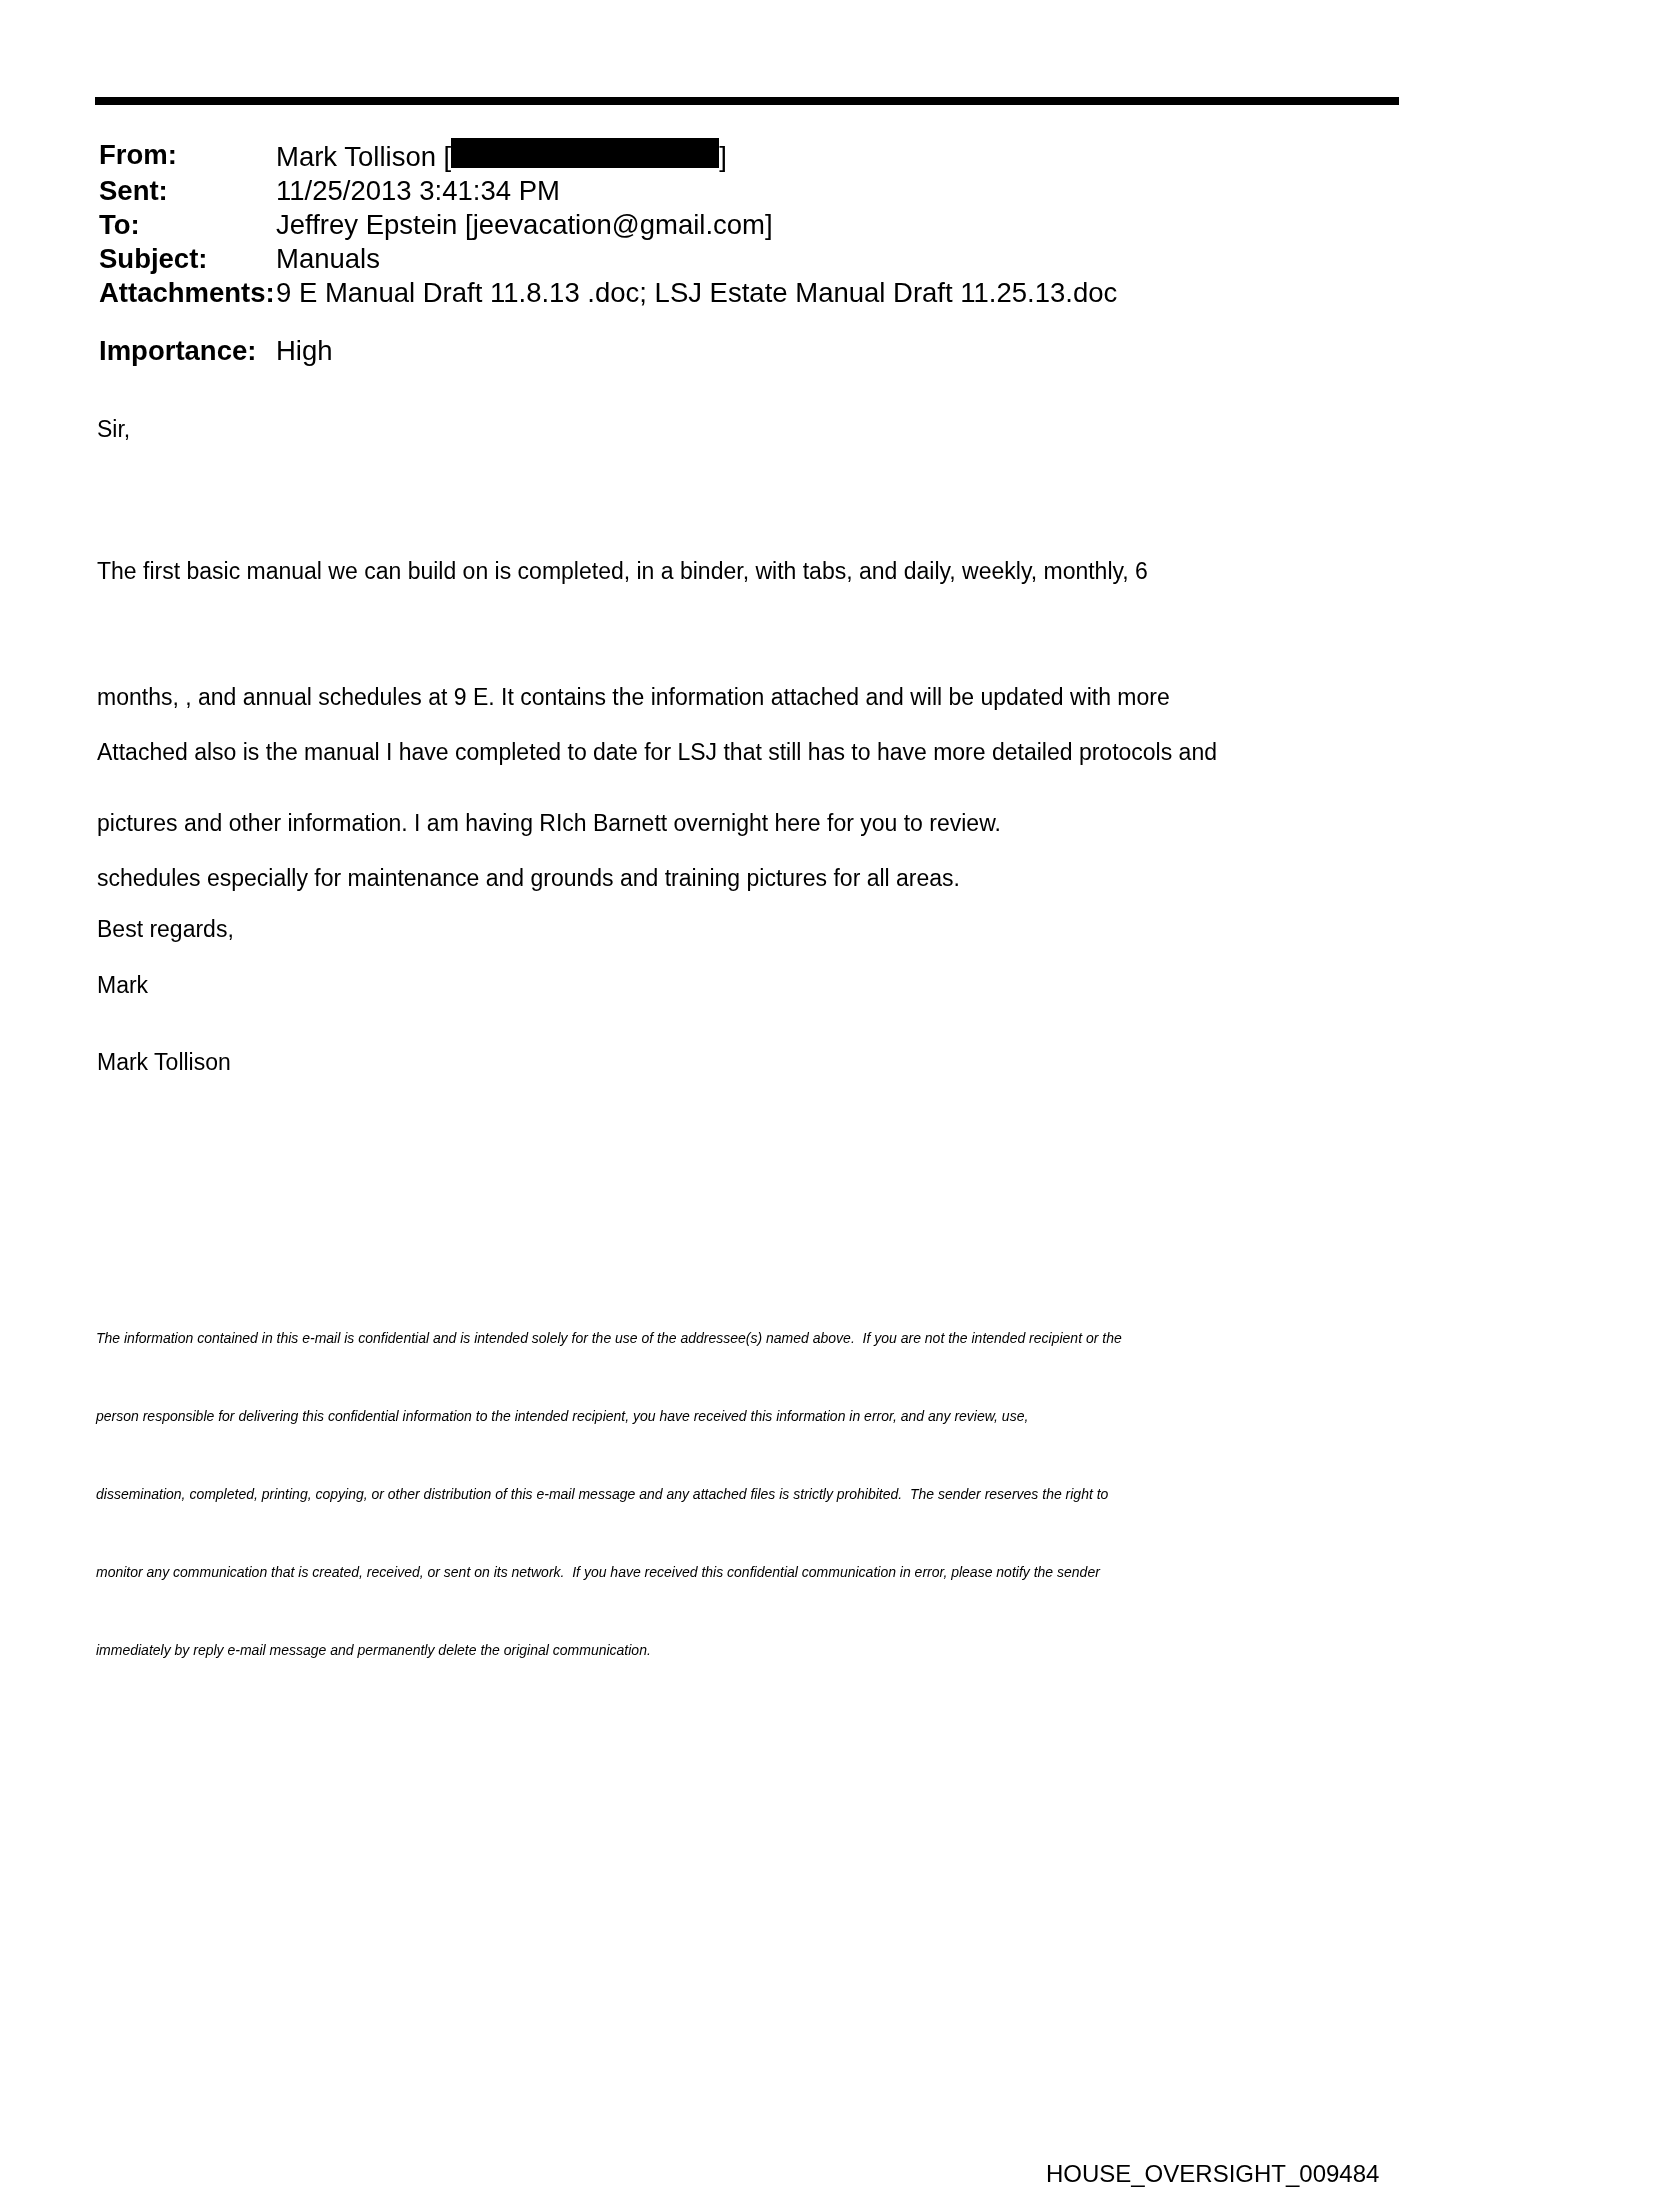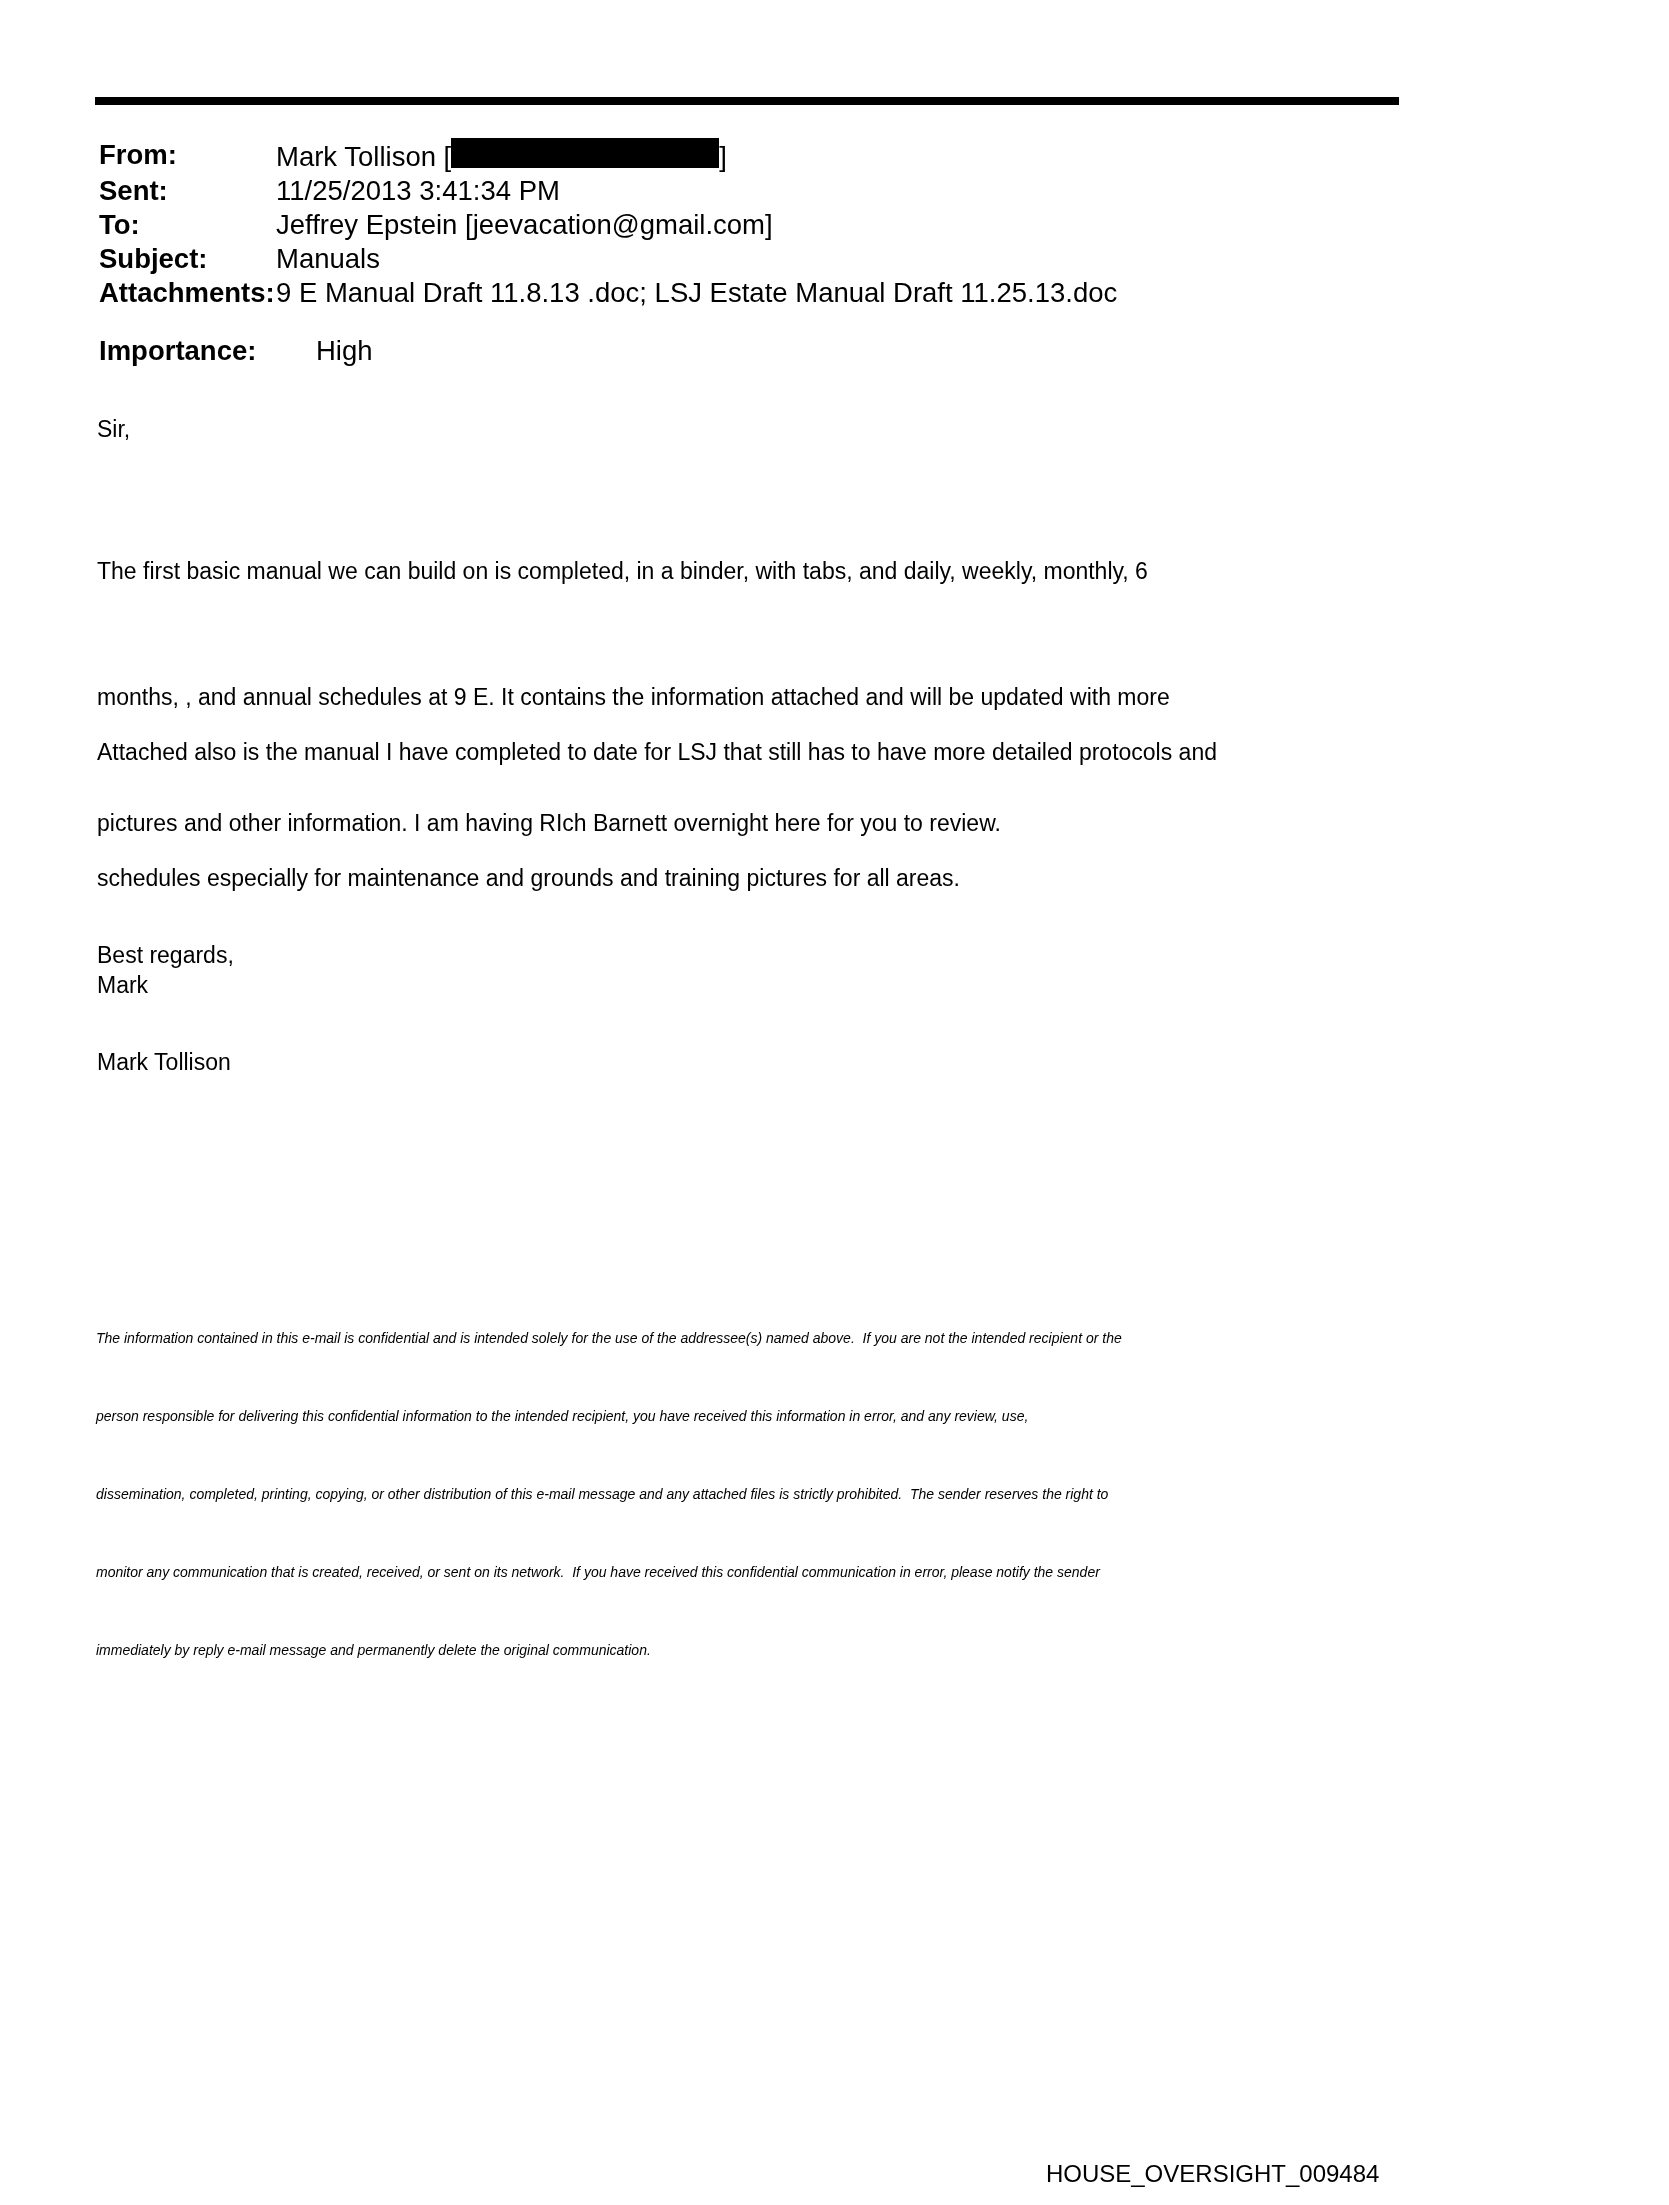--- a/index.html
+++ b/index.html
@@ -40,40 +40,39 @@
   }
   .importance-row {
     position: absolute;
     left: 99px;
     top: 334px;
     display: grid;
     grid-template-columns: 177px auto;
     font-size: 27.5px;
     line-height: 34px;
     white-space: pre;
-    gap: 40px;
   }
   .redaction-bar {
     display: inline-block;
     width: 268px;
     height: 29.5px;
     background: #000000;
     vertical-align: -2px;
   }
   .bodytext {
     position: absolute;
     left: 97px;
     font-size: 23px;
     line-height: 42px;
     white-space: pre;
   }
   .salutation      { top: 408px; }
   .paragraph-1     { top: 466px; }
   .paragraph-2     { top: 647px; }
-  .closing         { top: 934px; }
+  .closing         { top: 908px; }
   .signature-short { top: 964px; }
   .signature-full  { top: 1041px; }
   .disclaimer {
     position: absolute;
     left: 96px;
     top: 1273px;
     font-size: 14px;
     line-height: 26px;
     font-style: italic;
     white-space: pre;

